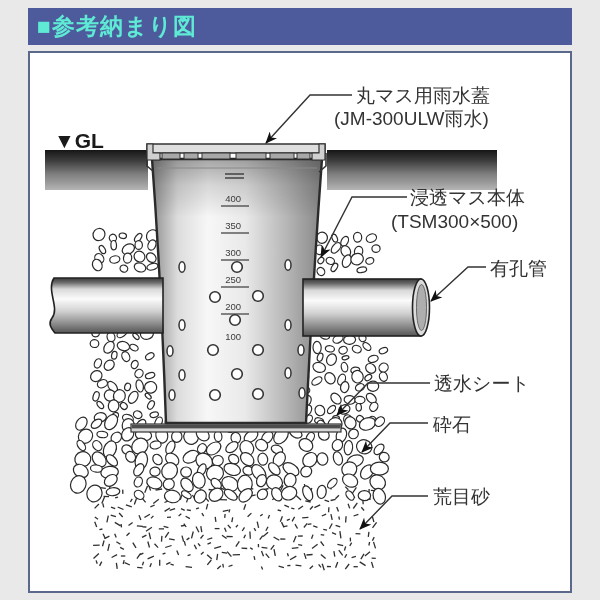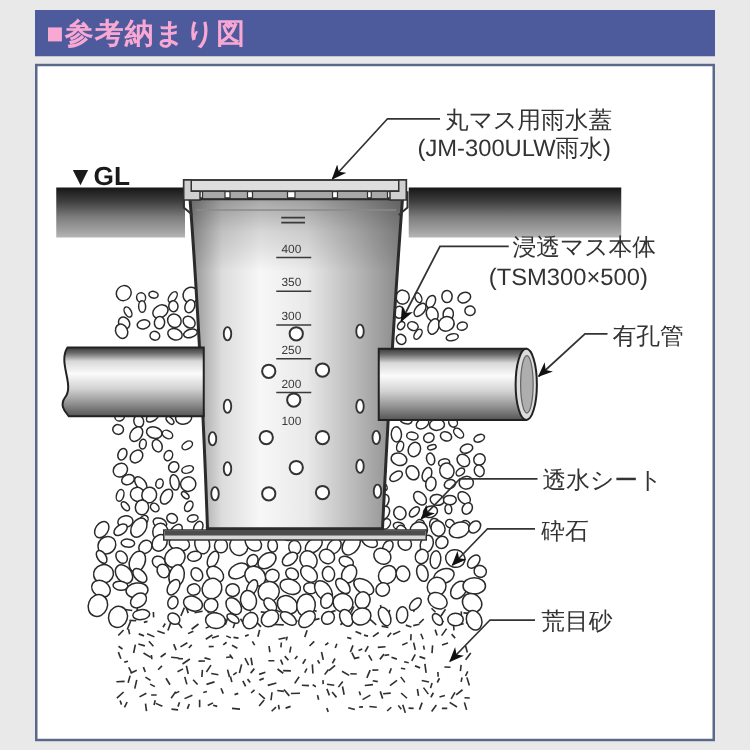--- a/index.html
+++ b/index.html
@@ -6,21 +6,21 @@
   body{
     width:600px;height:600px;
     background:#e9e9e9;
     font-family:"Liberation Sans", sans-serif;
     position:relative;
     overflow:hidden;
   }
   .page{position:absolute;left:0;top:0;width:600px;height:600px;}
   .header-bar{
     position:absolute;left:28px;top:8px;width:544px;height:37px;
-    background:#4d5a9b;color:#f9a8d4;
+    background:#4d5a9b;color:#5eead4;
     font-size:23px;font-weight:bold;line-height:37px;
     padding-left:9px;box-sizing:border-box;
     letter-spacing:1px;
   }
   .diagram-box{
     position:absolute;left:28px;top:51px;width:544px;height:542px;
     background:#ffffff;border:2px solid #5a688c;box-sizing:border-box;
   }
   .diagram-box svg{position:absolute;left:0;top:0;}
   text{font-family:"Liberation Sans", sans-serif;}

